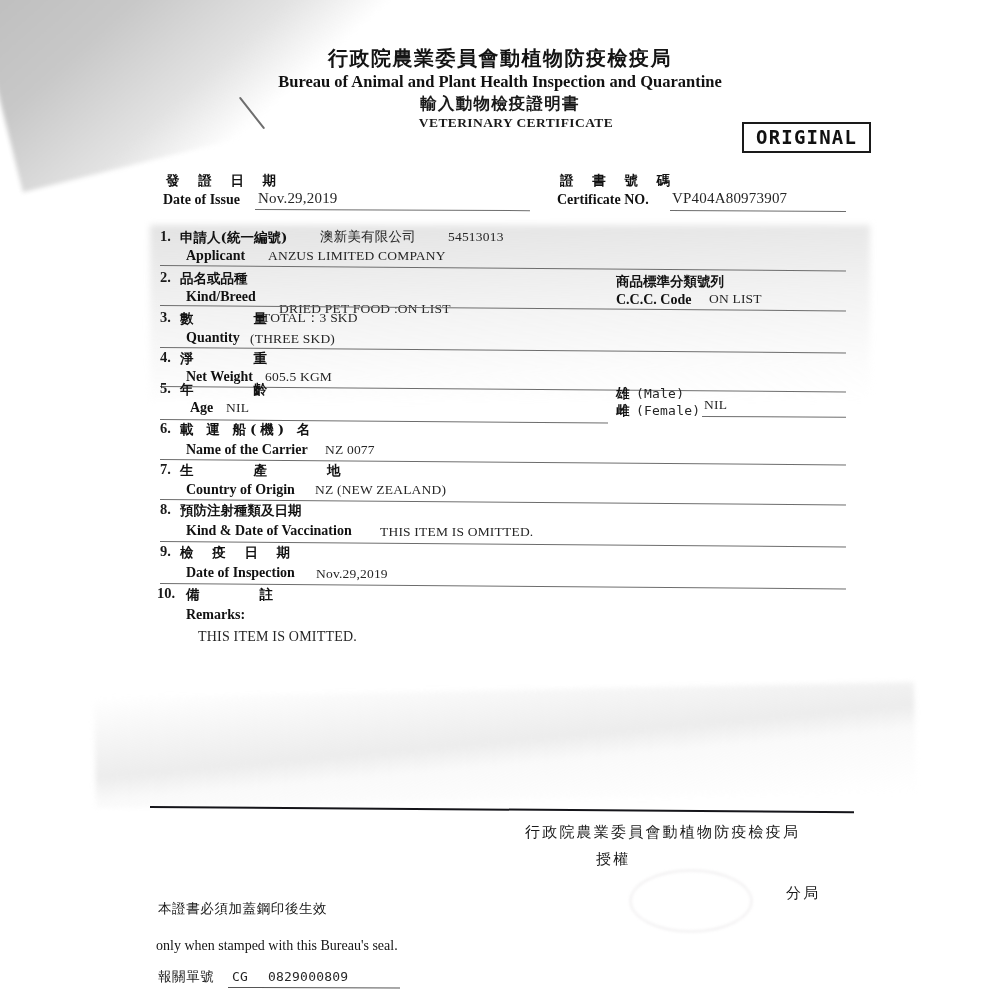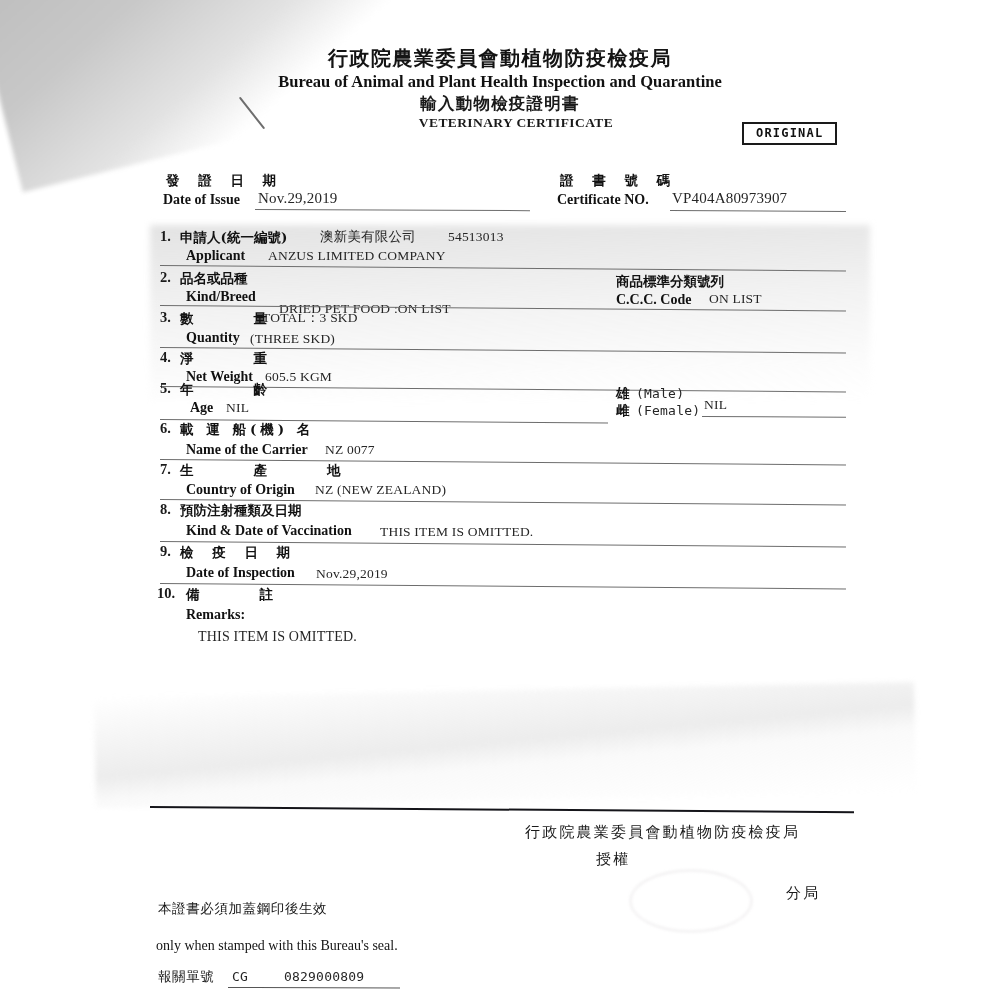--- a/index.html
+++ b/index.html
@@ -81,21 +81,21 @@
     font-family: "DejaVu Serif", "Liberation Serif", serif;
     font-size: 16.5px; font-weight: 700; letter-spacing: 1.2px; line-height: 1.35;
   }
   .en-sub { font-weight: 700; font-size: 13.5px; letter-spacing: .4px; padding-left: 32px; }
 
   .original-box {
     position: absolute; left: 742px; top: 122px;
     border: 2px solid #1a1a1a;
     padding: 2px 12px 3px 12px;
     font-family: "DejaVu Sans Mono", "Liberation Mono", monospace;
-    font-size: 12px; font-weight: 700; letter-spacing: 1.2px;
+    font-size: 19px; font-weight: 700; letter-spacing: 1.2px;
     color: #111; background: transparent;
   }
 
   
   .abs { position: absolute; }
   .cn-lbl {
     font-family: "DejaVu Serif", "Liberation Serif", serif;
     font-weight: 700; font-size: 13.5px; color: #121212;
   }
   .en-lbl { font-weight: 700; font-size: 14px; color: #111; }
@@ -240,16 +240,16 @@
 
   <div class="abs foot-cn" style="left:525px; top:823px;">行政院農業委員會動植物防疫檢疫局</div>
   <div class="abs foot-cn" style="left:596px; top:850px;">授權</div>
   <div class="abs foot-cn" style="left:786px; top:884px;">分局</div>
 
   <div class="abs foot-note-cn" style="left:158px; top:900px;">本證書必須加蓋鋼印後生效</div>
   <div class="abs foot-note-en" style="left:156px; top:936px;">only when stamped with this Bureau's seal.</div>
 
   <div class="abs foot-note-cn" style="left:158px; top:968px;">報關單號</div>
   <div class="abs val mono" style="left:232px; top:969px;">CG</div>
-  <div class="abs val mono" style="left:284px; top:969px;">0829000809</div>
+  <div class="abs val mono" style="left:268px; top:969px;">0829000809</div>
   <div class="rule" style="left:228px; width:172px; top:987px; transform:rotate(0.2deg); border-top-color:#555;"></div>
 
 </div>
 
 </body></html>

